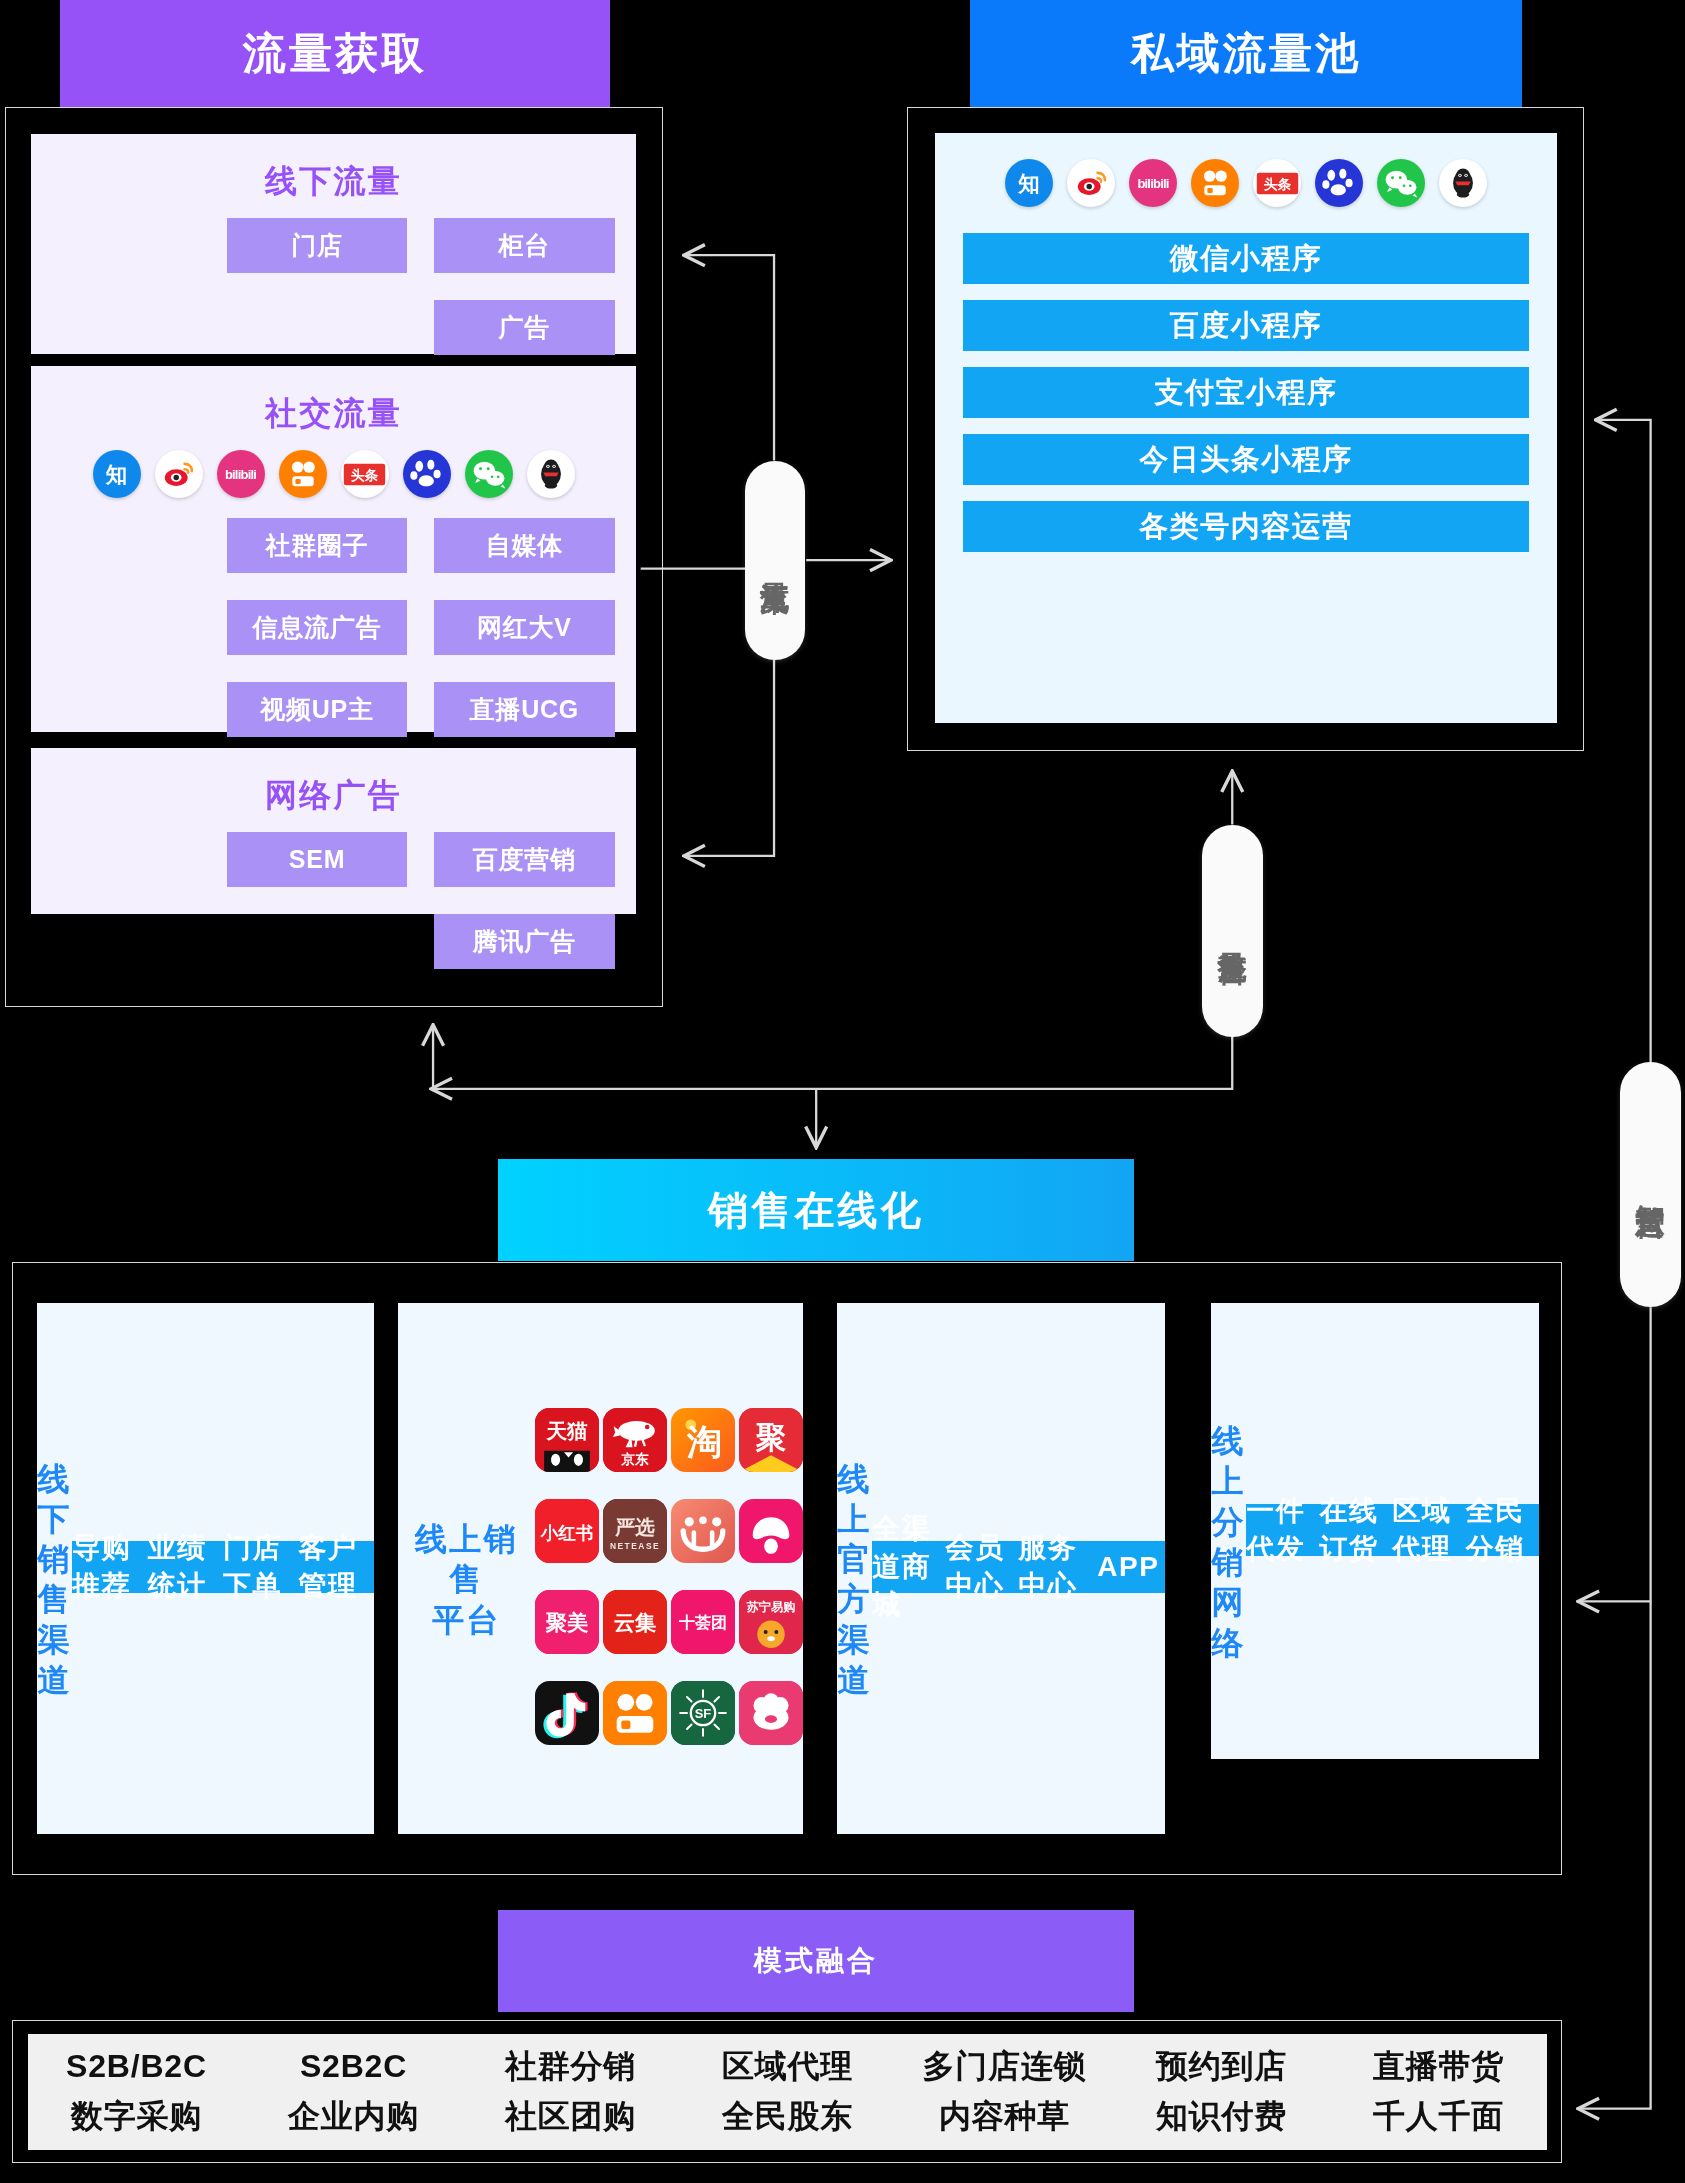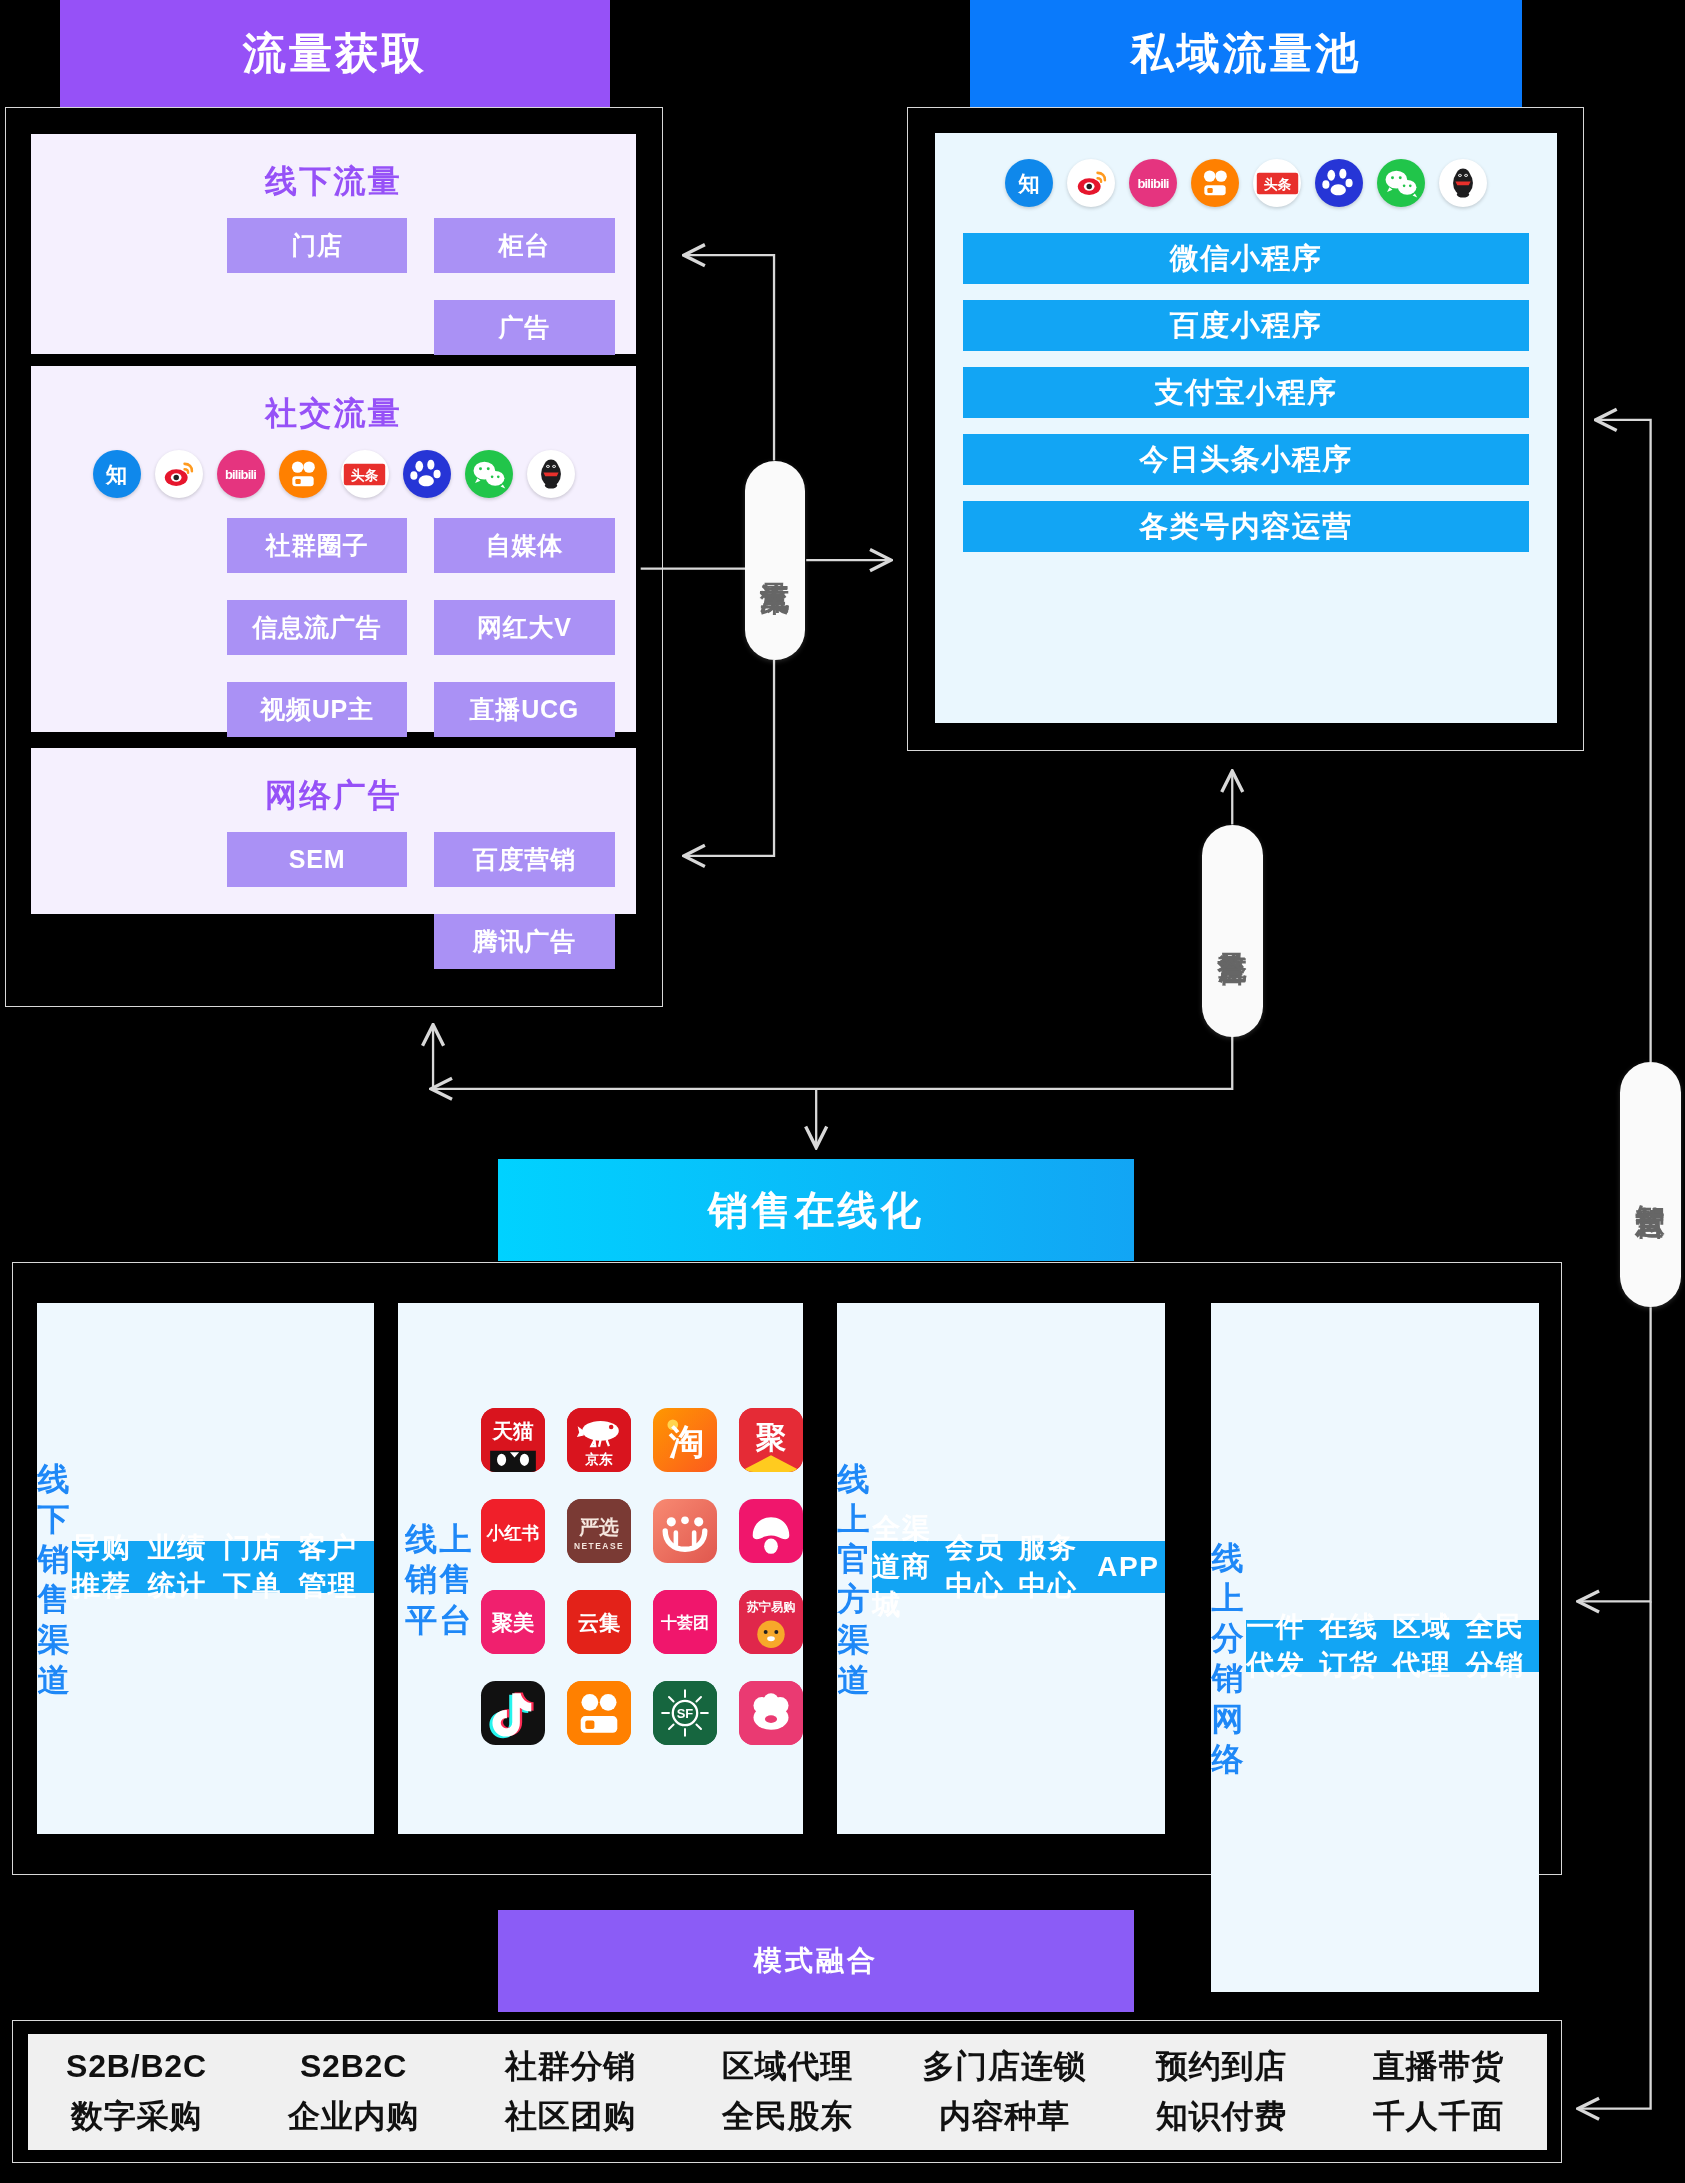--- a/index.html
+++ b/index.html
@@ -144,27 +144,27 @@
   .col-s .chip-s {
     background: #12a5f4; color: #fff;
     font-size: 28px; font-weight: bold; letter-spacing: 1.5px;
     height: 52px; width: calc(100% - 43px);
     display: flex; align-items: center; justify-content: center;
     margin-bottom: 15.3px;
   }
   #col-1 { left: 37px;   width: 337px; height: 531px; }
   #col-2 { left: 398px;  width: 405px; height: 531px; }
   #col-3 { left: 837px; width: 328px; height: 531px; }
-  #col-4 { left: 1211px; width: 328px; height: 689px; }
+  #col-4 { left: 1211px; width: 328px; height: 456px; }
 
   
   .app-grid {
     display: grid;
     grid-template-columns: repeat(4, 64px);
-    gap: 27px 22px;
+    gap: 27px 4px;
     justify-content: center;
     margin-top: 3.1px;
   }
   .app {
     width: 64px; height: 64px; border-radius: 14.6px;
     display: flex; align-items: center; justify-content: center;
     color: #fff; font-weight: bold; font-size: 21px;
     overflow: hidden; position: relative;
     line-height: 1;
   }

